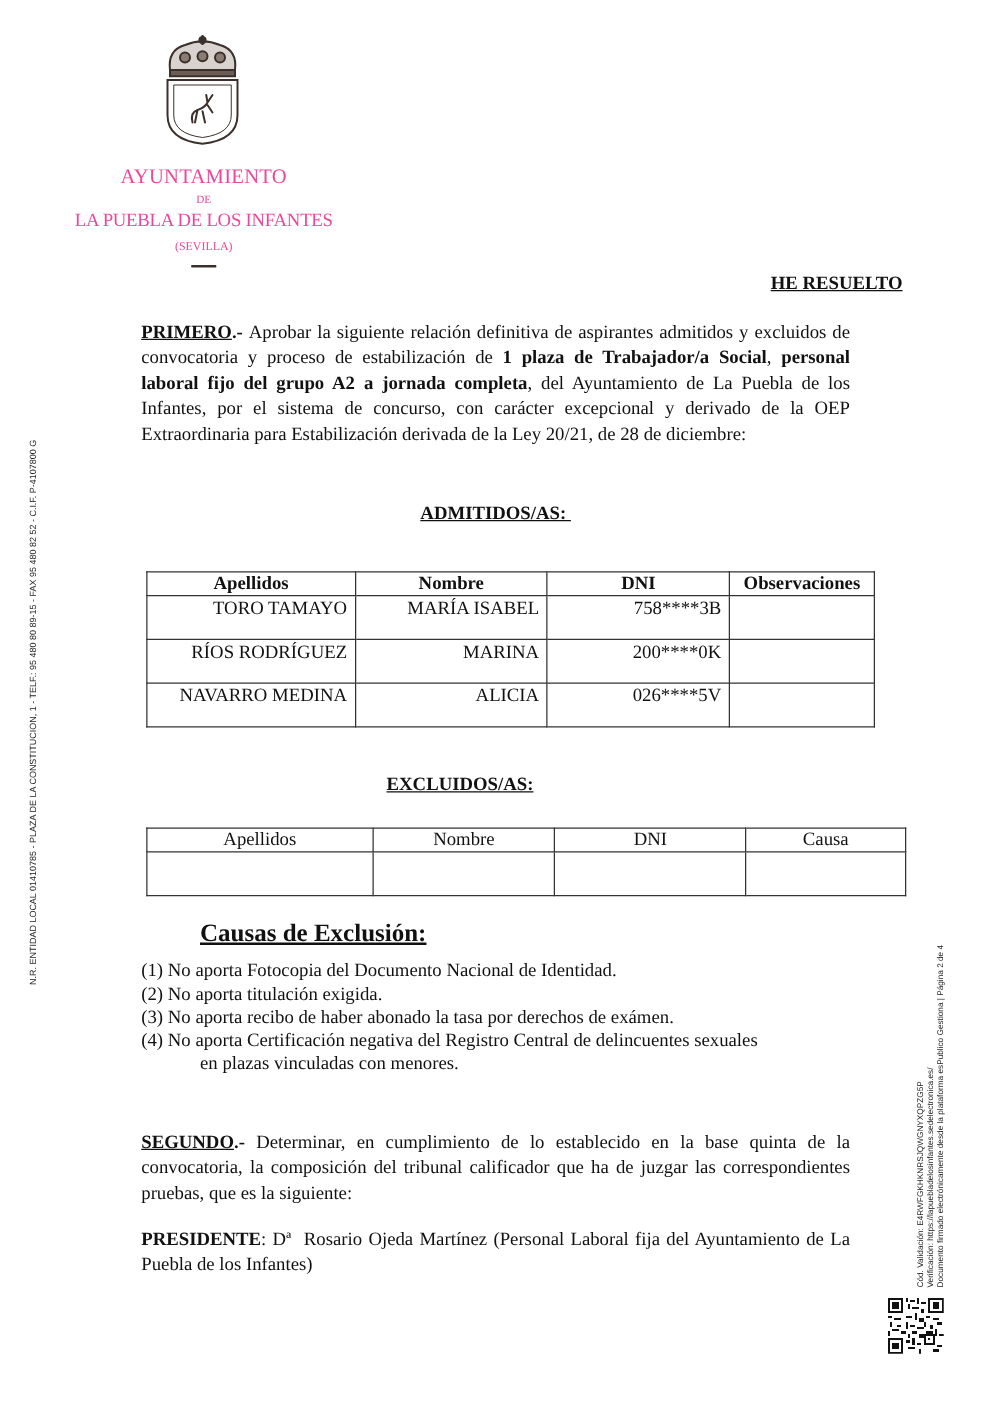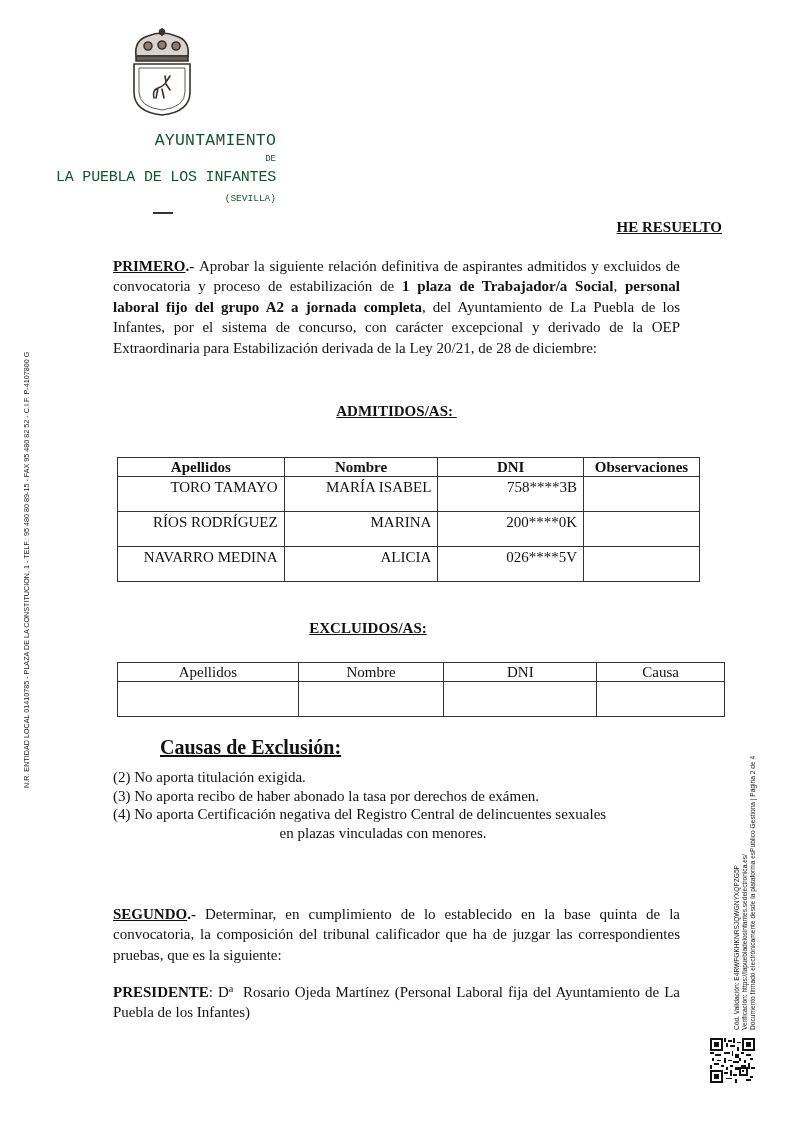--- a/index.html
+++ b/index.html
@@ -1,22 +1,22 @@
 <!DOCTYPE html>
 <html><head>
 <meta charset="utf-8">
 <style>
   html, body { margin: 0; padding: 0; background: #ffffff; }
   body { width: 793px; height: 1122px; position: relative; overflow: hidden;
          font-family: "Liberation Serif", serif; color: #111; }
 
   
   .crest { position: absolute; left: 128px; top: 26px; width: 68px; height: 90px; }
-  .lh { position: absolute; left: 50px; width: 226px; text-align: right; color: #14532d;
-        font-family: Liberation Mono, monospace; }
+  .lh { position: absolute; left: 50px; width: 226px; text-align: center; color: #ec4899;
+        font-family: Liberation Serif, serif; }
   .lh-1 { top: 131px; font-size: 16.5px; letter-spacing: 0.2px; }
   .lh-2 { top: 154px; font-size: 9px; }
   .lh-3 { top: 169px; font-size: 15px; letter-spacing: -0.2px; }
   .lh-4 { top: 193px; font-size: 9.5px; }
   .lh-rule { position: absolute; left: 153px; top: 212px; width: 20px; height: 1.5px; background: #3b302b; }
 
   
   .title { position: absolute; left: 0; width: 722px; top: 219px; text-align: right;
            font-weight: bold; font-size: 15px; text-decoration: underline; }
   .para { position: absolute; left: 113px; width: 567px; font-size: 15px; line-height: 20.4px;
@@ -34,21 +34,21 @@
   .t-adm { left: 105px; top: 457px; width: 583px; }
   .t-adm th { font-weight: bold; height: 18px; line-height: 18px; text-align: center; }
   .t-adm td { height: 34px; line-height: 20px; text-align: right; }
   .t-exc { left: 105px; top: 662px; width: 608px; }
   .t-exc th { font-weight: normal; height: 18px; line-height: 18px; text-align: center; }
   .t-exc td { height: 34px; }
 
   .causas-h { position: absolute; left: 160px; top: 736px; font-size: 20px; font-weight: bold;
               text-decoration: underline; }
   .causas { position: absolute; left: 113px; top: 768px; font-size: 15px; line-height: 18.6px; }
-  .causas .cont { padding-left: 47px; text-align: center; }
+  .causas .cont { padding-left: 47px; }
 
   .p2 { top: 904px; }
   .p3 { top: 982px; }
 
   
   .side-left { position: absolute; left: 22px; top: 788px; transform-origin: 0 0; transform: rotate(-90deg);
                font-family: "Liberation Sans", sans-serif; font-size: 7.2px; color: #222; white-space: nowrap;
                width: 500px; }
   .side-right { position: absolute; left: 733px; top: 1030px; transform-origin: 0 0; transform: rotate(-90deg);
                 font-family: "Liberation Sans", sans-serif; font-size: 6.6px; line-height: 8.2px; color: #222;
@@ -140,20 +140,21 @@
     <td></td>
     <td></td>
     <td></td>
     <td></td>
   </tr>
 </tbody>
   </table>
 
 <div class="causas-h">Causas de Exclusión:</div>
 <div class="causas">
+  <div>(1) No aporta Fotocopia del Documento Nacional de Identidad.</div>
   <div>(2) No aporta titulación exigida.</div>
   <div>(3) No aporta recibo de haber abonado la tasa por derechos de exámen.</div>
   <div>(4) No aporta Certificación negativa del Registro Central de delincuentes sexuales</div>
   <div class="cont">en plazas vinculadas con menores.</div>
 </div>
 
 <div class="para p2"><span class="ul">SEGUNDO</span><b>.- </b><span>Determinar, en cumplimiento de lo establecido en la base quinta de la convocatoria, la composición del tribunal calificador que ha de juzgar las correspondientes pruebas, que es la siguiente:</span></div>
 
 <div class="para p3"><b>PRESIDENTE</b><span>: </span><span style="white-space:pre-wrap">Dª  Rosario Ojeda Martínez (Personal Laboral fija del Ayuntamiento de La Puebla de los Infantes)</span></div>
 

